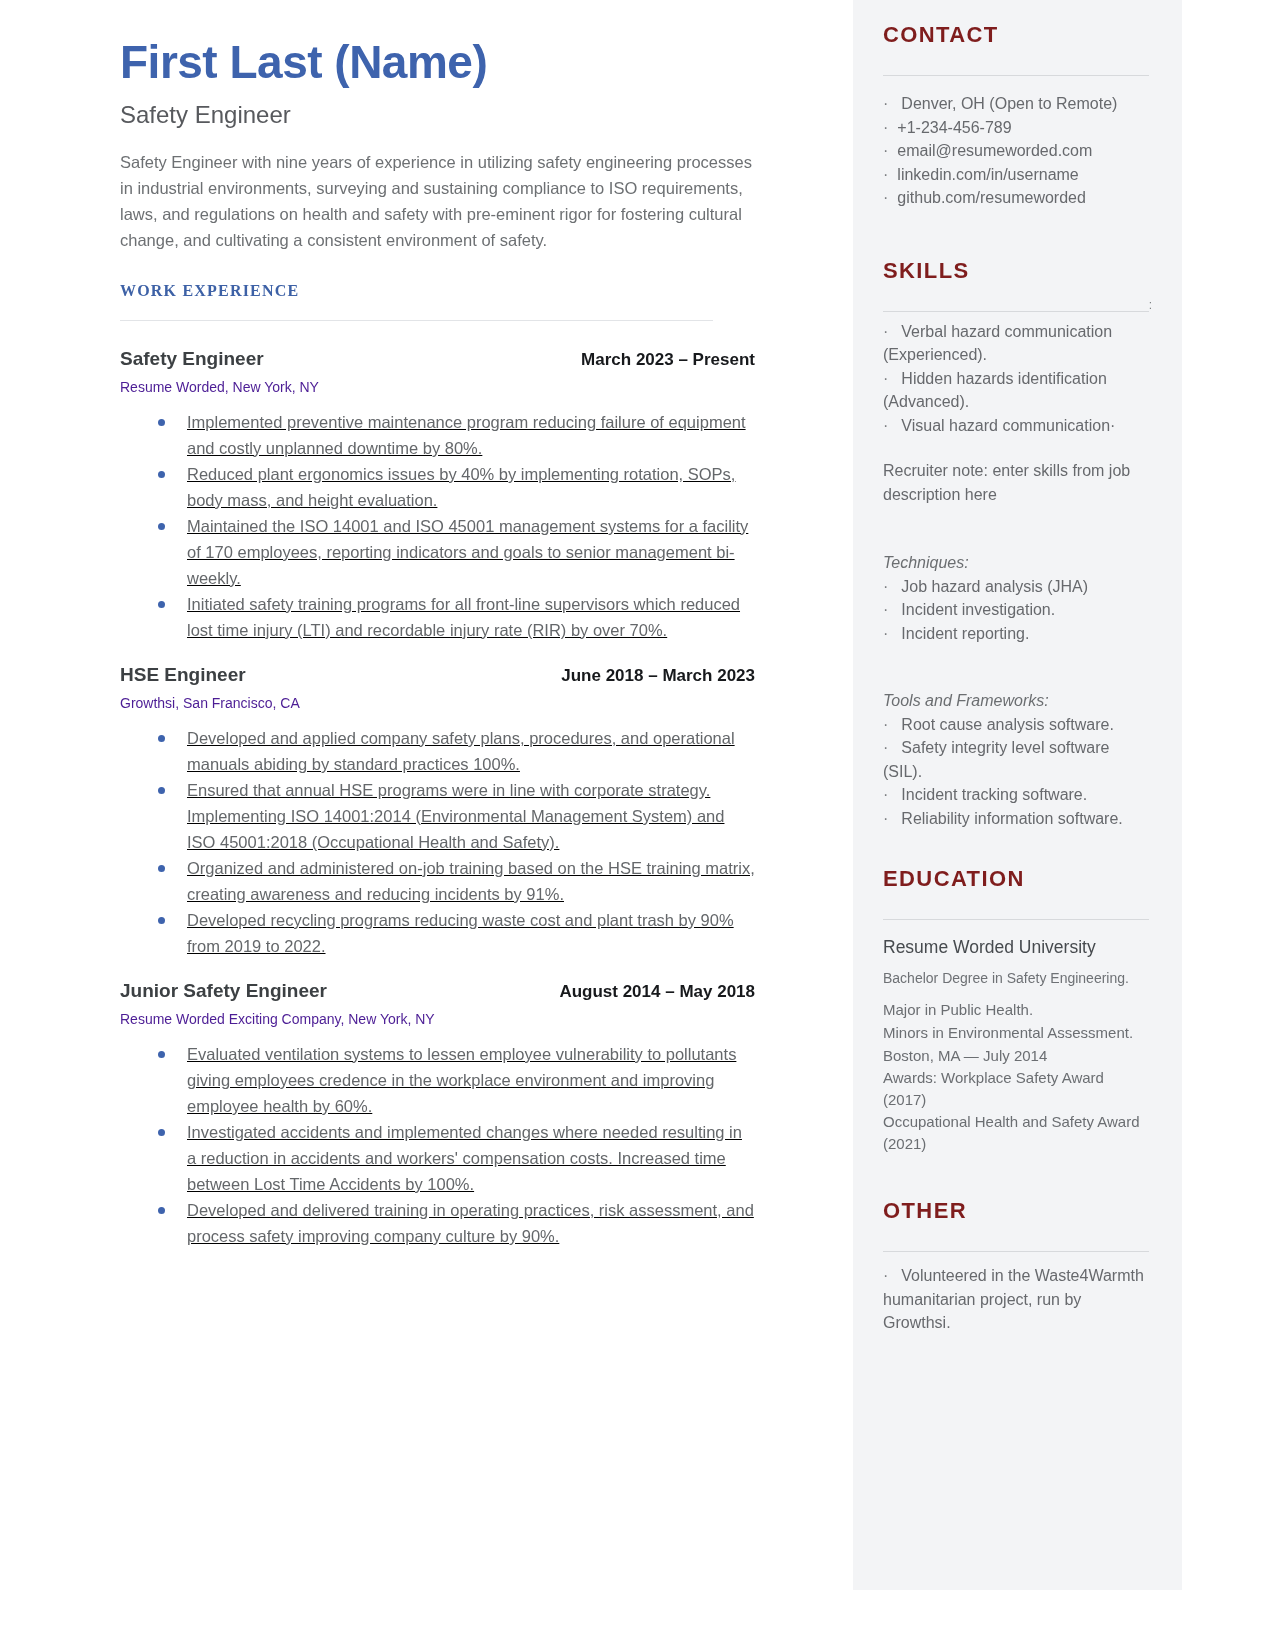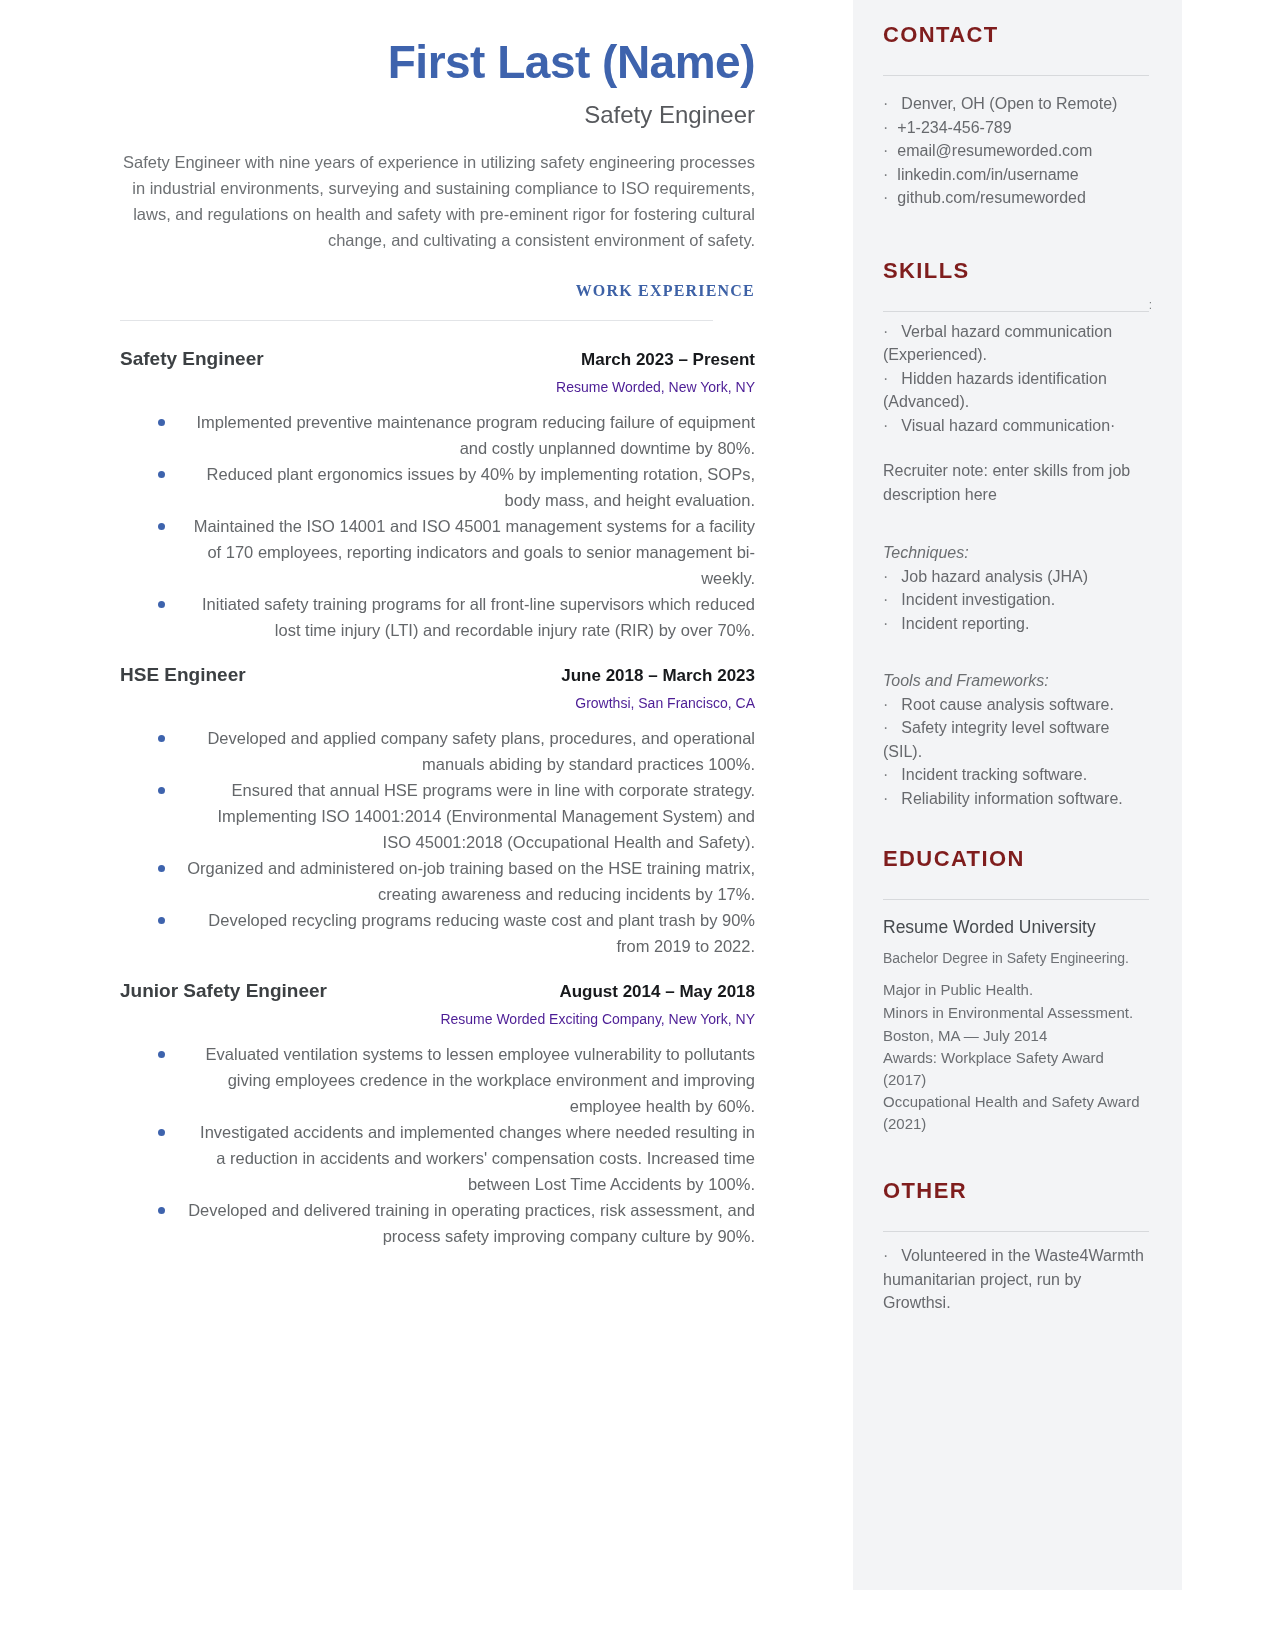--- a/index.html
+++ b/index.html
@@ -1,54 +1,54 @@
 <!DOCTYPE html>
 <html><head>
 <meta charset="utf-8">
 <style>
   * { margin:0; padding:0; box-sizing:border-box; }
   html,body { background:#ffffff; }
   body { width:1275px; height:1650px; font-family:"Liberation Sans", sans-serif; position:relative; }
   .page { position:relative; width:1275px; height:1650px; background:#ffffff; overflow:hidden; }
 
   
-  .main { position:absolute; left:120px; top:36px; width:635px;text-align:right; }
+  .main { position:absolute; left:120px; top:36px; width:635px; }
   .person-name { font-size:46px; font-weight:bold; color:#3e63ad; letter-spacing:-0.5px; line-height:1.15; }
   .person-title { font-size:24px; font-weight:400; color:#57595d; margin-top:12px; }
   .summary { font-size:16.5px; color:#6d7073; line-height:26px; margin-top:20px; }
 
   .sec-h { font-size:16px; font-weight:600; letter-spacing:1.2px; color:#3d61a6;font-family:Liberation Serif, serif; }
   .main-sec-h { margin-top:29px; }
   .main-rule { width:593px; height:0; border-top:1px solid #e2e4e7; margin-top:20px; }
 
   .job { margin-top:27px; }
   .job + .job { margin-top:21px; }
   .job-head { display:flex; justify-content:space-between; align-items:baseline; }
   .job-title { font-size:19px; font-weight:bold; color:#3c4043; }
   .job-dates { font-size:17px; font-weight:bold; color:#17191c; }
   .job-company { font-size:14px; font-weight:400; color:#4c1d95; margin-top:9px; }
-  .job-bullets { list-style:none; margin-top:14px; }
+  .job-bullets { list-style:none; margin-top:14px;text-decoration:underline; }
   .job-bullets li { position:relative; padding-left:67px; font-size:16.5px; color:#64676a; line-height:26px; }
   .b-dot { position:absolute; left:38px; top:10px; width:7px; height:7px; border-radius:50%; background:#3e63ad; }
 
   
   .sidebar { position:absolute; left:853px; top:0; width:329px; height:1590px; background:#f3f4f6; padding:22px 33px 0 30px; }
   .sb-sec-h { font-size:22px; font-weight:600; letter-spacing:1.4px; color:#7f1d1d; }
   .sb-rule { position:relative; width:100%; height:0; border-top:1px solid #d7d9dc; margin-top:27px; }
   .rule-mark { position:absolute; right:-3px; bottom:1px; font-size:12px; color:#7e8184; line-height:1; }
 
   .sb-list { margin-top:16px; }
   .s-li { font-size:16px; color:#67696d; line-height:23.5px; }
   .s-dot { color:#7b7e81; margin-right:9px; }
   .s-dot.sp { margin-right:13px; }
 
   .sb-skills { margin-top:48px; }
   .sb-skills .sb-list { margin-top:8px; }
   .skill-note { font-size:16px; color:#67696d; line-height:24px; margin-top:22px; }
-  .skill-group { margin-top:34px; }
+  .skill-group { margin-top:44px; }
   .group-label { font-style:italic; font-size:16px; color:#6b6e71; line-height:23.5px; }
 
   .sb-education { margin-top:36px; }
   .edu-school { font-size:17.5px; color:#464a4e; margin-top:17px; }
   .edu-degree { font-size:14px; color:#6e7175; line-height:32px; margin-top:4px; }
   .edu-details { margin-top:4px; }
   .edu-details div { font-size:15px; color:#6b6e72; line-height:23px; }
   .edu-awards { }
   .edu-awards div { font-size:15px; color:#6b6e72; line-height:22px; }
 
@@ -84,21 +84,21 @@
 
     <section class="job">
       <div class="job-head">
         <span class="job-title">HSE Engineer</span>
         <span class="job-dates">June 2018 – March 2023</span>
       </div>
       <div class="job-company">Growthsi, San Francisco, CA</div>
       <ul class="job-bullets">
         <li><span class="b-dot"></span><span class="b-text">Developed and applied company safety plans, procedures, and operational manuals abiding by standard practices 100%.</span></li>
         <li><span class="b-dot"></span><span class="b-text">Ensured that annual HSE programs were in line with corporate strategy. Implementing ISO 14001:2014 (Environmental Management System) and ISO 45001:2018 (Occupational Health and Safety).</span></li>
-        <li><span class="b-dot"></span><span class="b-text">Organized and administered on-job training based on the HSE training matrix, creating awareness and reducing incidents by 17%.</span></li>
+        <li><span class="b-dot"></span><span class="b-text">Organized and administered on-job training based on the HSE training matrix, creating awareness and reducing incidents by 91%.</span></li>
         <li><span class="b-dot"></span><span class="b-text">Developed recycling programs reducing waste cost and plant trash by 90% from 2019 to 2022.</span></li>
       </ul>
     </section>
 
     <section class="job">
       <div class="job-head">
         <span class="job-title">Junior Safety Engineer</span>
         <span class="job-dates">August 2014 – May 2018</span>
       </div>
       <div class="job-company">Resume Worded Exciting Company, New York, NY</div>

